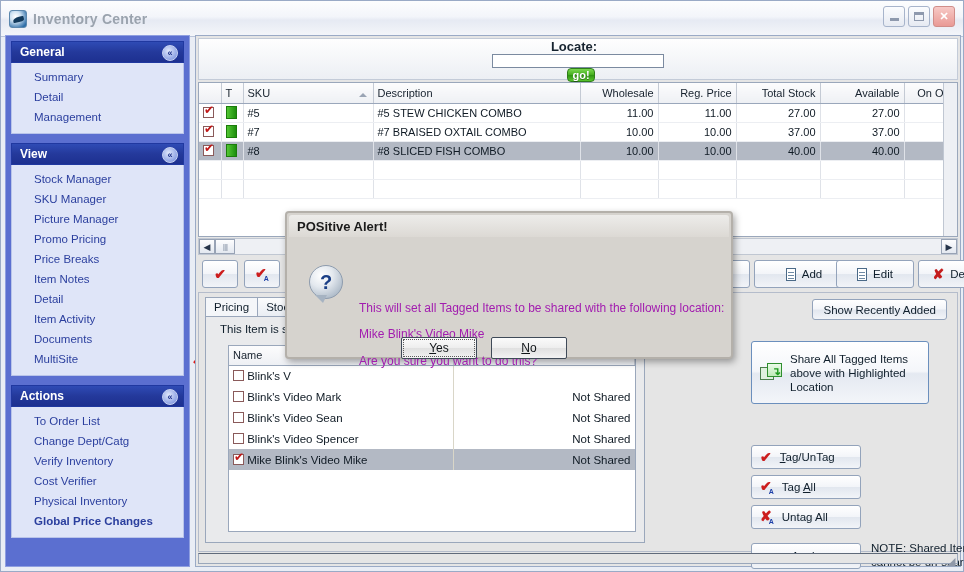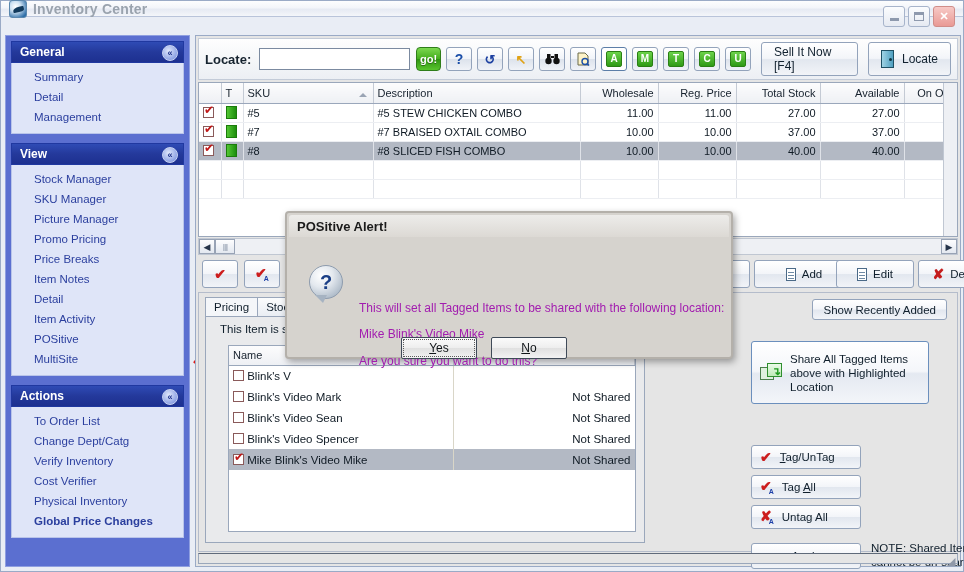--- a/index.html
+++ b/index.html
@@ -15,21 +15,21 @@
   
   #app-window {
     position: absolute; left: 0; top: 0;
     width: 964px; height: 572px;
     background: #e9edf5;
     border: 1px solid #9aaac6;
   }
 
   
   #title-bar {
-    position: absolute; left: 0; top: 0; right: 0; height: 16px;
+    position: absolute; left: 0; top: 0; right: 0; height: 36px;
     background: linear-gradient(to bottom, #fdfdfe 0%, #f3f5fa 45%, #e6eaf3 55%, #f4f6fa 100%);
     border-bottom: 1px solid #b9c4da;
     display: flex; align-items: center;
   }
   #title-icon {
     width: 18px; height: 18px; margin-left: 8px; margin-right: 6px;
     border-radius: 3px;
     background: radial-gradient(circle at 35% 35%, #ffffff 0%, #cfe2f2 35%, #2d6ea8 85%);
     border: 1px solid #5b87ad;
     position: relative; flex: none;
@@ -106,21 +106,21 @@
     width: 766px; height: 532px;
     background: #e5e5e5;
     border: 1px solid #9aaac6;
   }
 
   
   #toolbar {
     position: absolute; left: 2px; top: 2px; right: 2px; height: 42px;
     background: linear-gradient(to bottom, #fefefe, #eceff4);
     border: 1px solid #c3cbd8;
-    display: flex; align-items: center; padding: 0 6px;
+    display: flex; align-items: center; padding: 0 6px; flex-direction: column;
   }
   #locate-label { font-size: 13px; font-weight: bold; color: #16232f; margin-right: 8px; }
   #locate-input {
     width: 172px; height: 22px;
     border: 1px solid #7b8aa0; background: #ffffff;
     font-family: "Liberation Sans", sans-serif; font-size: 11px;
     padding: 0 3px; outline: none;
   }
   .tb-btn {
     height: 24px; min-width: 26px; margin-left: 5px;
@@ -433,21 +433,21 @@
       </div>
       <div class="side-body">
         <div class="side-item">Stock Manager</div>
         <div class="side-item">SKU Manager</div>
         <div class="side-item">Picture Manager</div>
         <div class="side-item">Promo Pricing</div>
         <div class="side-item">Price Breaks</div>
         <div class="side-item">Item Notes</div>
         <div class="side-item">Detail</div>
         <div class="side-item">Item Activity</div>
-        <div class="side-item">POSitive</div>
+        <div class="side-item">Documents</div>
         <div class="side-item">MultiSite</div>
       </div>
     </div>
 
     <div class="side-group">
       <div class="side-head">
         <span>Actions</span>
         <span class="chev">«</span>
       </div>
       <div class="side-body">

